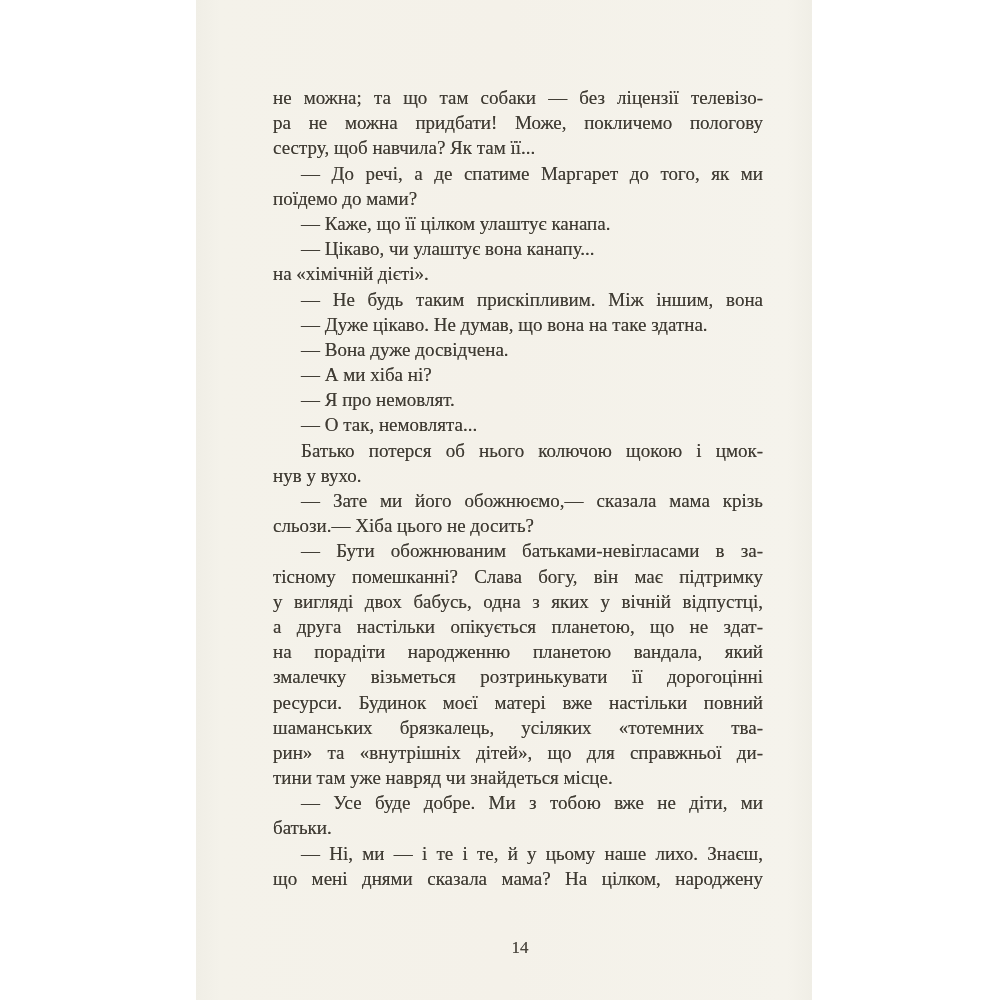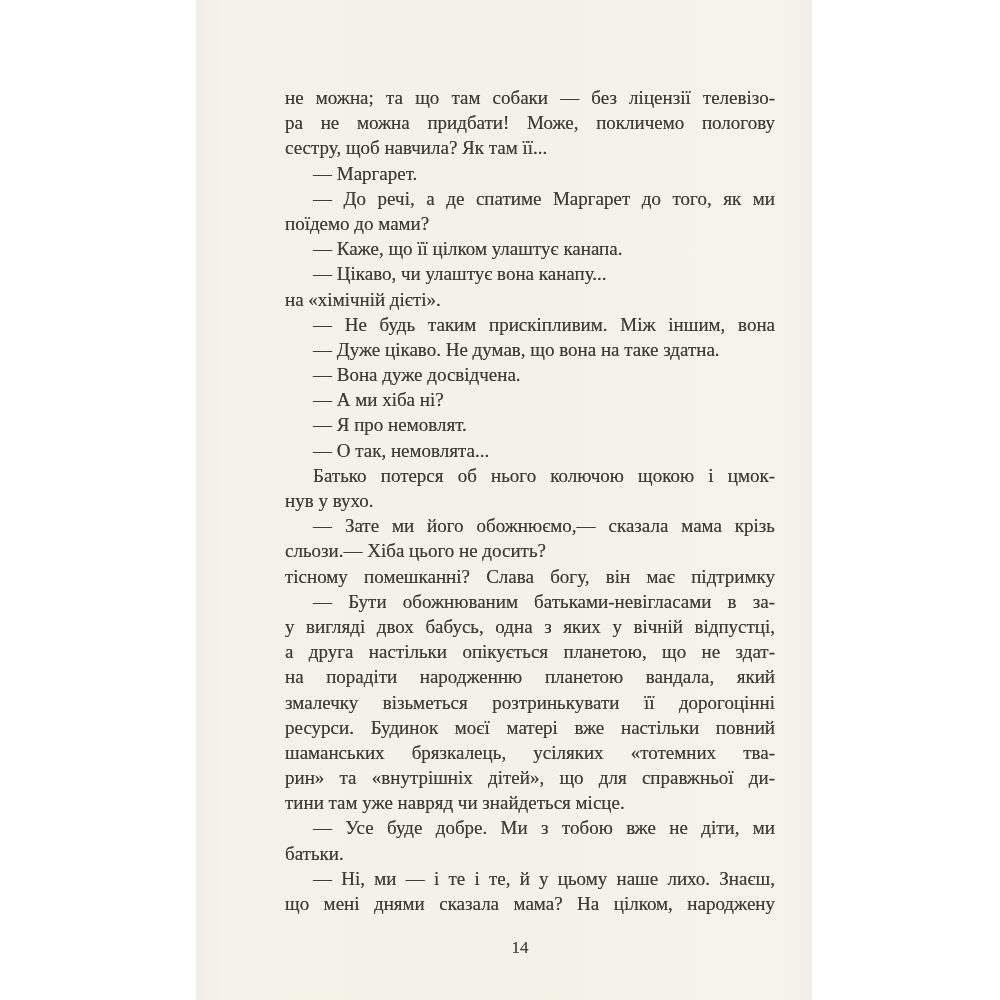--- a/index.html
+++ b/index.html
@@ -19,21 +19,21 @@
   .scan-page {
     position: absolute;
     left: 196px;
     top: 0;
     width: 616px;
     height: 1000px;
     background: linear-gradient(90deg, #f0eee6 0%, #f4f2ea 4%, #f4f1e9 50%, #f5f3ec 96%, #f0eee6 100%);
   }
   .text-block {
     position: absolute;
-    left: 89px;
+    left: 77px;
     top: 85px;
     width: 490px;
     font-family: "Liberation Serif", "DejaVu Serif", serif;
     font-size: 19px;
     line-height: 25.2px;
     color: #3f3b33;
     text-shadow: 0 0 0.5px rgba(63, 59, 51, 0.65);
   }
   .line {
     text-align: left;
@@ -62,38 +62,37 @@
 </style>
 </head>
 <body>
 
 <div class="stage" style="background: rgb(255, 255, 255);">
   <div class="scan-page">
     <div class="text-block" id="text-block" style="color: rgb(63, 59, 51);">
         <div class="line justify">не можна; та що там собаки — без ліцензії телевізо-</div>
         <div class="line justify">ра не можна придбати! Може, покличемо пологову</div>
         <div class="line">сестру, щоб навчила? Як там її...</div>
-        <div class="line indent">— Маргарет.</div>
         <div class="line justify indent">— До речі, а де спатиме Маргарет до того, як ми</div>
         <div class="line">поїдемо до мами?</div>
         <div class="line indent">— Каже, що її цілком улаштує канапа.</div>
         <div class="line indent">— Цікаво, чи улаштує вона канапу...</div>
         <div class="line">на «хімічній дієті».</div>
         <div class="line justify indent">— Не будь таким прискіпливим. Між іншим, вона</div>
         <div class="line indent">— Дуже цікаво. Не думав, що вона на таке здатна.</div>
         <div class="line indent">— Вона дуже досвідчена.</div>
         <div class="line indent">— А ми хіба ні?</div>
         <div class="line indent">— Я про немовлят.</div>
         <div class="line indent">— О так, немовлята...</div>
         <div class="line justify indent">Батько потерся об нього колючою щокою і цмок-</div>
         <div class="line">нув у вухо.</div>
         <div class="line justify indent">— Зате ми його обожнюємо,— сказала мама крізь</div>
         <div class="line">сльози.— Хіба цього не досить?</div>
+        <div class="line justify indent">— Бути обожнюваним батьками-невігласами в за-</div>
         <div class="line justify">тісному помешканні? Слава богу, він має підтримку</div>
-        <div class="line justify indent">— Бути обожнюваним батьками-невігласами в за-</div>
         <div class="line justify">у вигляді двох бабусь, одна з яких у вічній відпустці,</div>
         <div class="line justify">а друга настільки опікується планетою, що не здат-</div>
         <div class="line justify">на порадіти народженню планетою вандала, який</div>
         <div class="line justify">змалечку візьметься розтринькувати її дорогоцінні</div>
         <div class="line justify">ресурси. Будинок моєї матері вже настільки повний</div>
         <div class="line justify">шаманських брязкалець, усіляких «тотемних тва-</div>
         <div class="line justify">рин» та «внутрішніх дітей», що для справжньої ди-</div>
         <div class="line">тини там уже навряд чи знайдеться місце.</div>
         <div class="line justify indent">— Усе буде добре. Ми з тобою вже не діти, ми</div>
         <div class="line">батьки.</div>

